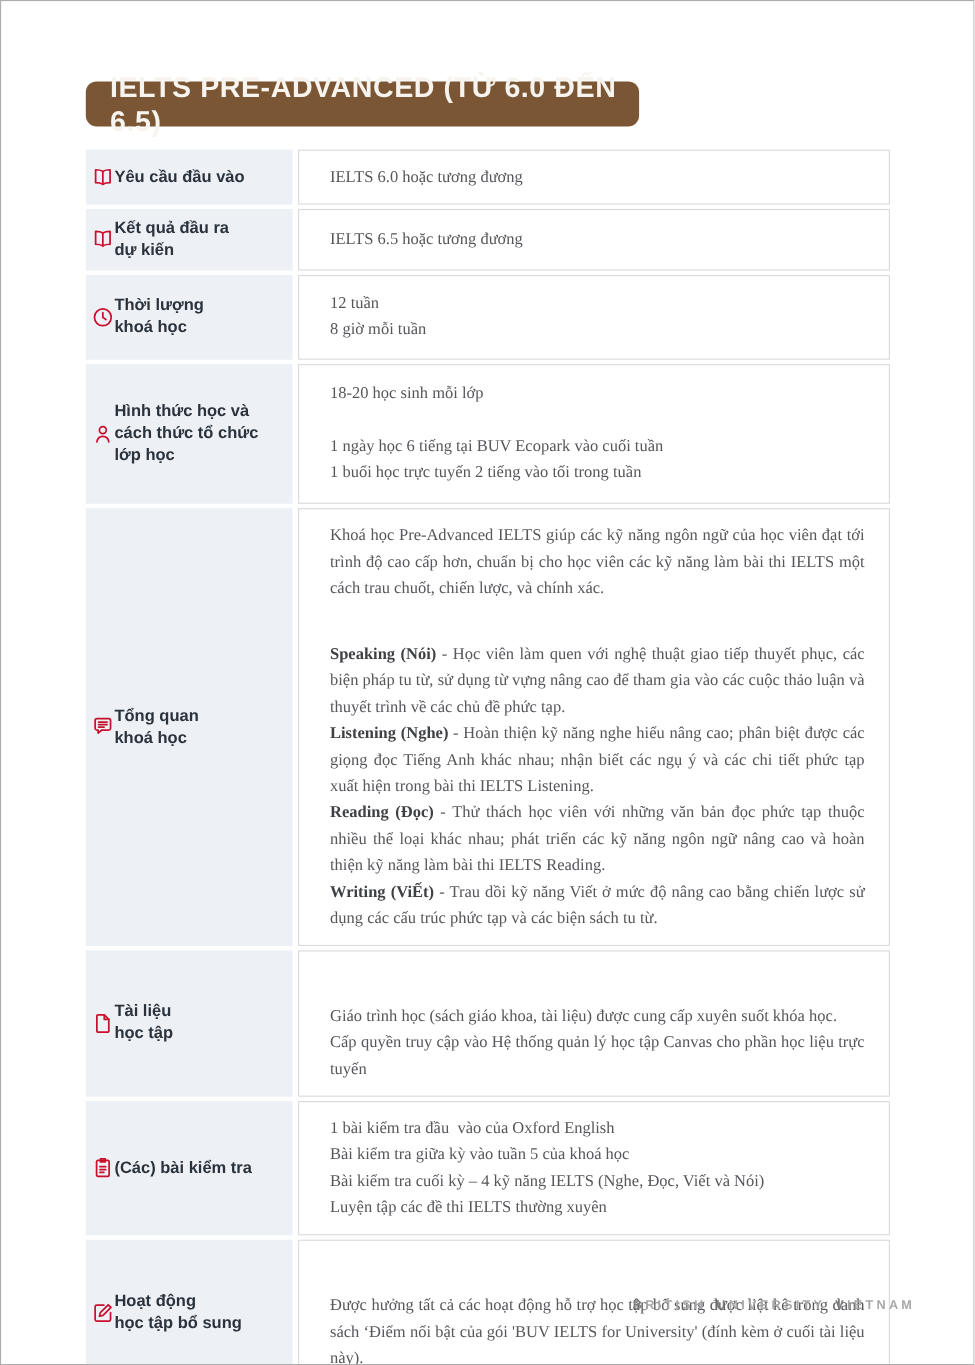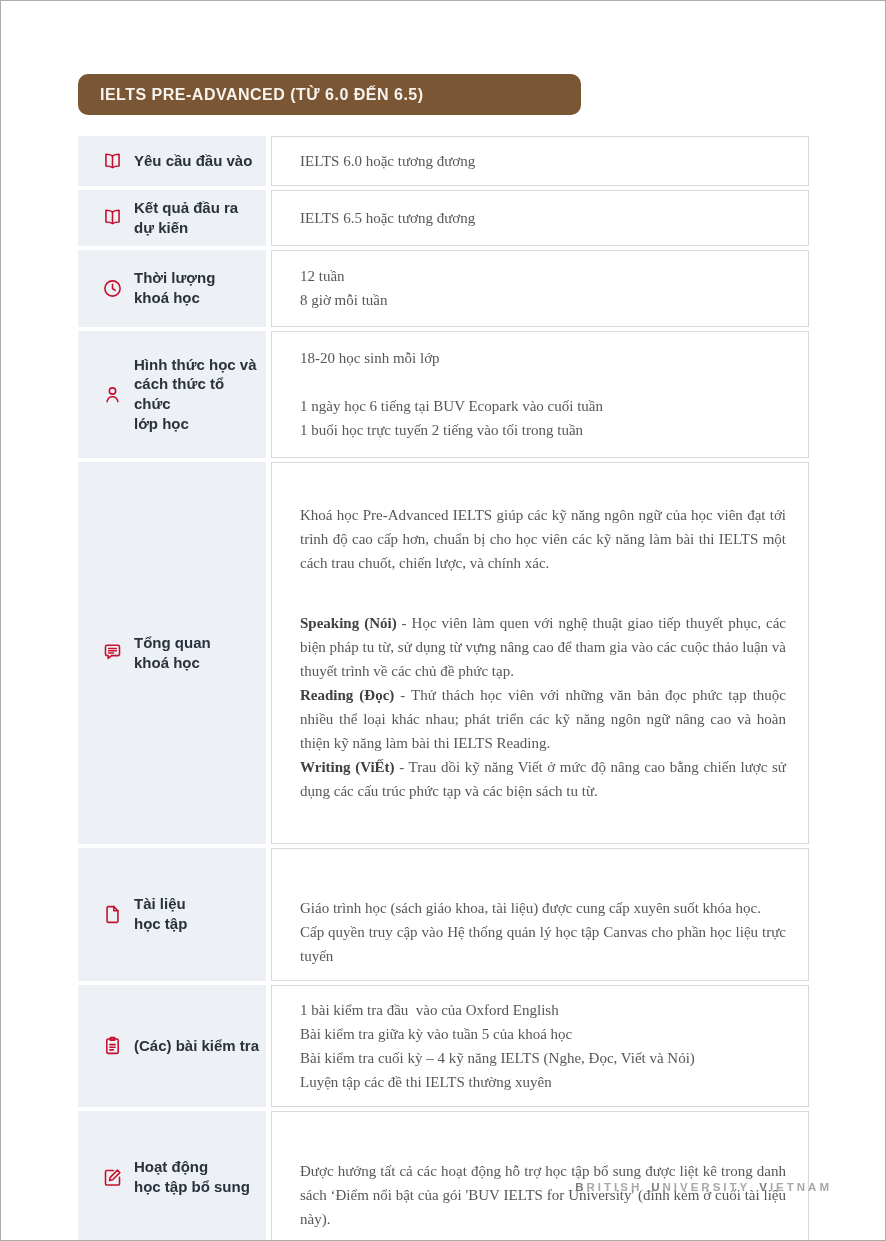--- a/index.html
+++ b/index.html
@@ -14,32 +14,32 @@
   }
   .banner{
     position:absolute;left:77px;top:73px;
     width:503px;height:41px;
     box-sizing:border-box;
     background:#7a5634;
     border-radius:10px;
     color:#f7f4ef;
     display:flex;align-items:center;
     padding-left:22px;
-    font-size:16px;font-weight:bold;letter-spacing:.5px;
+    font-size:26px;font-weight:bold;letter-spacing:.5px;
   }
   .table{
     position:absolute;left:77px;top:135px;width:731px;
   }
   .row{display:flex;align-items:stretch;margin-bottom:4px;}
   .cell-label{
     flex:0 0 188px;box-sizing:border-box;
     background:#edf0f5;
     margin-right:5px;
-    display:flex;align-items:center;gap:11px;
-    padding:8px 6px 8px 24px;
+    display:flex;align-items:center;gap:0;
+    padding:8px 6px 8px 5px;
   }
   .icon{flex:0 0 21px;width:21px;height:21px;color:#c8102e;display:flex;align-items:center;}
   .icon svg{width:21px;height:21px;stroke:currentColor;fill:none;stroke-width:1.8;stroke-linecap:round;stroke-linejoin:round;}
   .label{
     font-size:15px;font-weight:bold;color:#2a323c;
     line-height:1.32;white-space:pre-line;
   }
   .cell-value{
     flex:1;box-sizing:border-box;
     background:#ffffff;
@@ -152,20 +152,21 @@
               <path d="M7.6 7.4h8.8M7.6 10h8.8M7.6 12.6h5.6"></path>
             </svg>
         </span>
         <span class="label">Tổng quan
 khoá học</span>
       </div>
       <div class="cell-value">
         <div class="overview">
           <p class="intro">Khoá học Pre-Advanced IELTS giúp các kỹ năng ngôn ngữ của học viên đạt tới trình độ cao cấp hơn, chuẩn bị cho học viên các kỹ năng làm bài thi IELTS một cách trau chuốt, chiến lược, và chính xác.</p>
           <p><b>Speaking (Nói)</b><span> - Học viên làm quen với nghệ thuật giao tiếp thuyết phục, các biện pháp tu từ, sử dụng từ vựng nâng cao để tham gia vào các cuộc thảo luận và thuyết trình về các chủ đề phức tạp.</span></p>
+          <p><b>Listening (Nghe)</b><span> - Hoàn thiện kỹ năng nghe hiểu nâng cao; phân biệt được các giọng đọc Tiếng Anh khác nhau; nhận biết các ngụ ý và các chi tiết phức tạp xuất hiện trong bài thi IELTS Listening.</span></p>
           <p><b>Reading (Đọc)</b><span> - Thử thách học viên với những văn bản đọc phức tạp thuộc nhiều thể loại khác nhau; phát triển các kỹ năng ngôn ngữ nâng cao và hoàn thiện kỹ năng làm bài thi IELTS Reading.</span></p>
           <p><b>Writing (ViẾt)</b><span> - Trau dồi kỹ năng Viết ở mức độ nâng cao bằng chiến lược sử dụng các cấu trúc phức tạp và các biện sách tu từ.</span></p>
         </div>
       </div>
     </div>
 
     <div class="row r6">
       <div class="cell-label">
         <span class="icon">
           <svg viewBox="0 0 24 24">

